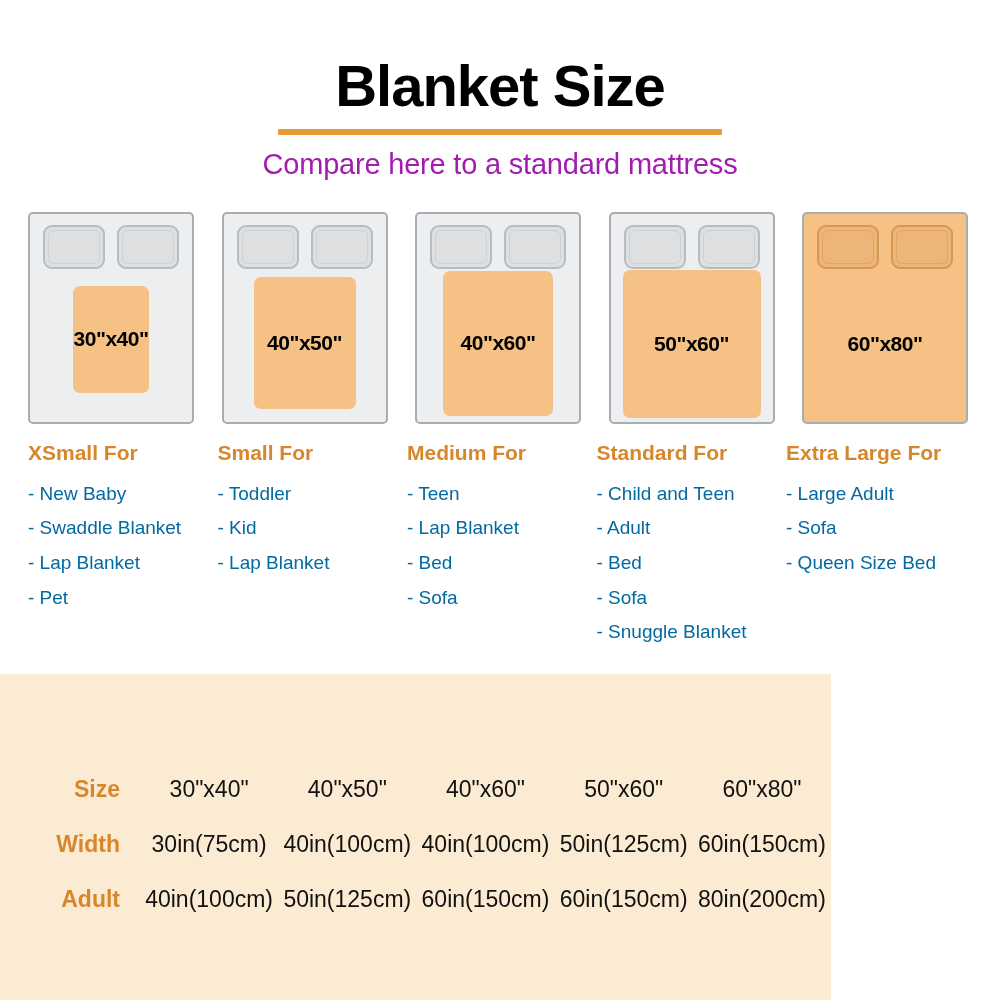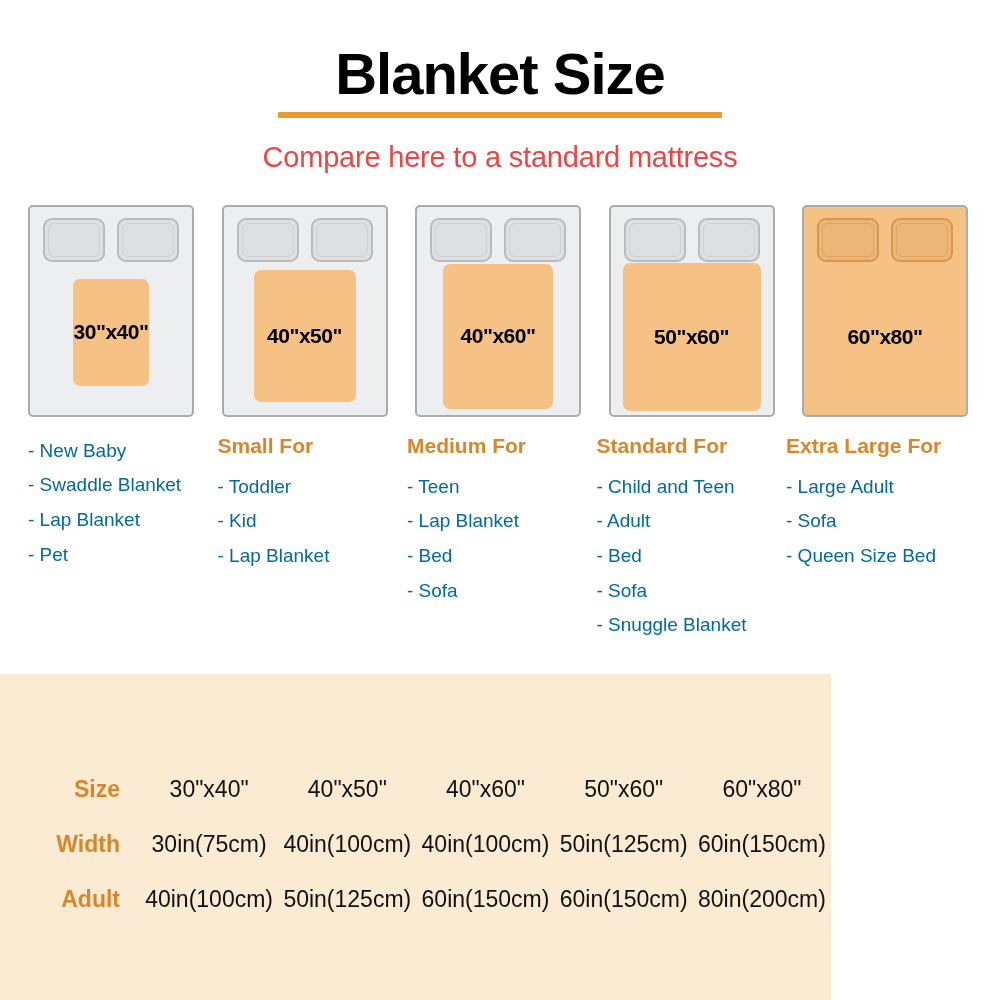--- a/index.html
+++ b/index.html
@@ -19,33 +19,33 @@
   .header {
     padding-top: 44px;
     text-align: center;
   }
   .title {
     font-size: 58px;
     font-weight: bold;
     color: #000000;
     letter-spacing: -1px;
     line-height: 1.05;
-    margin: 0;
+    margin: 12px;
   }
   .title-underline {
     width: 444px;
     height: 6px;
     background: #E89B33;
     margin: 7px auto 0 auto;
     border-radius: 1px;
   }
   .subtitle {
     font-size: 29px;
-    color: #ef4444;
-    margin-top: 23px;
+    color: #a21caf;
+    margin-top: 13px;
     letter-spacing: -0.2px;
   }
 
   
   .beds-row {
     display: flex;
     justify-content: space-between;
     padding: 0 28px;
     margin-top: 31px;
     box-sizing: border-box;
@@ -248,20 +248,21 @@
         <span class="blanket-label">60"x80"</span>
       </div>
     </div>
   </div>
 
 </div>
 
 <div class="desc-row">
 
   <div class="desc-col">
+    <div class="desc-title">XSmall For</div>
     <div class="desc-item">- New Baby</div>
     <div class="desc-item">- Swaddle Blanket</div>
     <div class="desc-item">- Lap Blanket</div>
     <div class="desc-item">- Pet</div>
   </div>
 
   <div class="desc-col">
     <div class="desc-title">Small For</div>
     <div class="desc-item">- Toddler</div>
     <div class="desc-item">- Kid</div>

